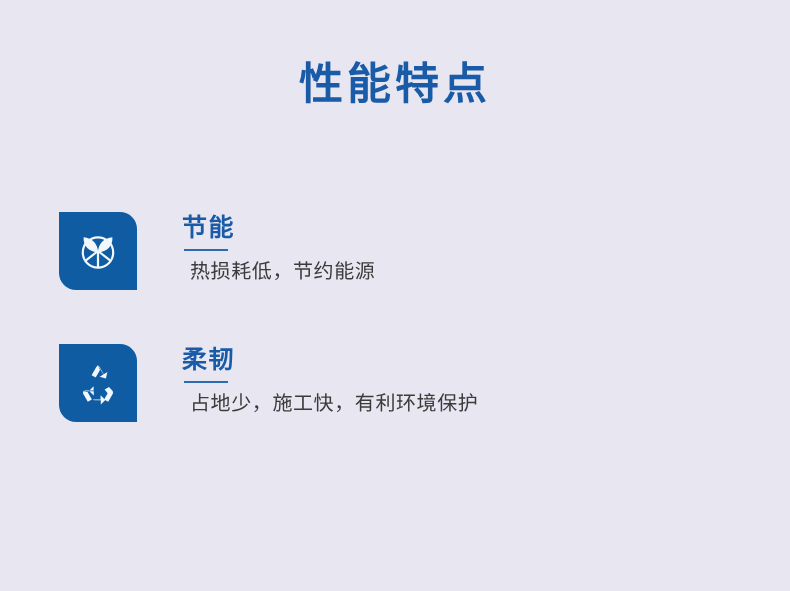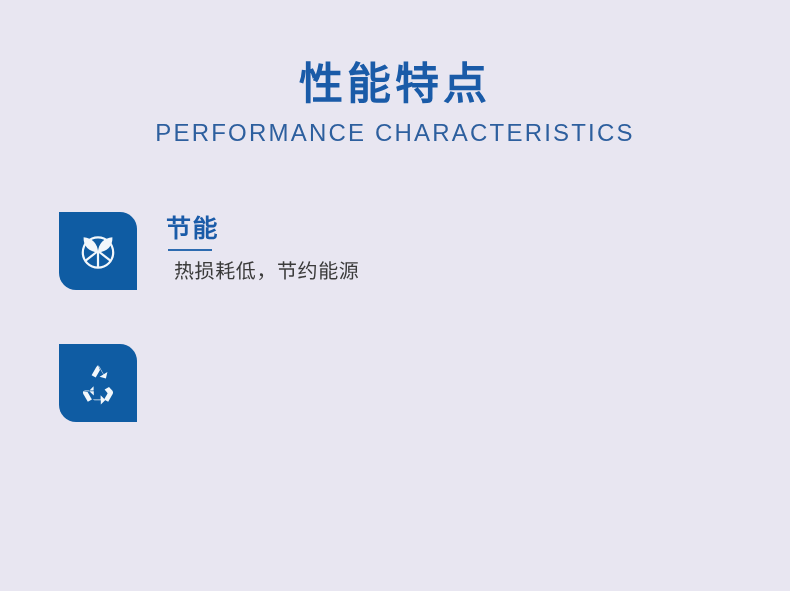--- a/index.html
+++ b/index.html
@@ -77,22 +77,23 @@
     display: flex;
     align-items: center;
     justify-content: center;
   }
   .feature-icon-box svg {
     display: block;
   }
 
   .feature-text {
     flex: 1 1 auto;
-    padding-left: 29px;
+    padding-left: 45px;
     padding-top: 2px;
+    font-family: Liberation Serif, serif;
   }
   .feature-title {
     font-size: 25px;
     font-weight: bold;
     color: #1a5ba8;
     letter-spacing: 1.5px;
     line-height: 1.12;
     margin: 0;
   }
   .feature-divider {
@@ -110,21 +111,20 @@
     margin: 8px;
   }
 </style>
 </head>
 <body>
 
 <div class="page">
 
   <div class="header">
     <h1 class="header-title">性能特点</h1>
-    <h2 class="header-subtitle">PERFORMANCE CHARACTERISTICS</h2>
   </div>
 
   <div class="features">
 
     <div class="feature-item">
       <div class="feature-icon-box">
         <span>
           <svg width="44" height="44" viewBox="0 0 44 44" aria-hidden="true">
             <circle cx="22" cy="23.5" r="15.2" fill="none" stroke="#f2f7fb" stroke-width="2.2"></circle>
             <path d="M22 22 L22 38.6" stroke="#f2f7fb" stroke-width="2.2" fill="none"></path>
@@ -158,16 +158,21 @@
               <path d="M7.2 30.2 C6.8 31.1 6.9 32.0 7.5 33.2 L11.8 40.8 L15.9 38.5 L11.6 31.0 Z"></path>
 
               <path d="M36.8 30.2 C37.2 31.1 37.1 32.0 36.5 33.2 L32.2 40.8 L28.1 38.5 L32.4 31.0 Z"></path>
               <path d="M30.0 38.6 L24.6 38.6 L24.6 34.3 L29.4 38.9 L24.8 43.5 L24.8 39.2
                        L19.5 39.2 C18.1 39.2 17.3 39.0 16.7 38.5 L30.0 38.6 Z"></path>
               <path d="M33.0 26.0 L36.9 30.3 L32.3 33.0 L28.6 28.5 Z"></path>
             </g>
           </svg>
         </span>
       </div>
+      <div class="feature-text">
+        <div class="feature-title">柔韧</div>
+        <div class="feature-divider"></div>
+        <div class="feature-desc">占地少，施工快，有利环境保护</div>
+      </div>
     </div>
 
   </div>
 </div>
 
 </body></html>

